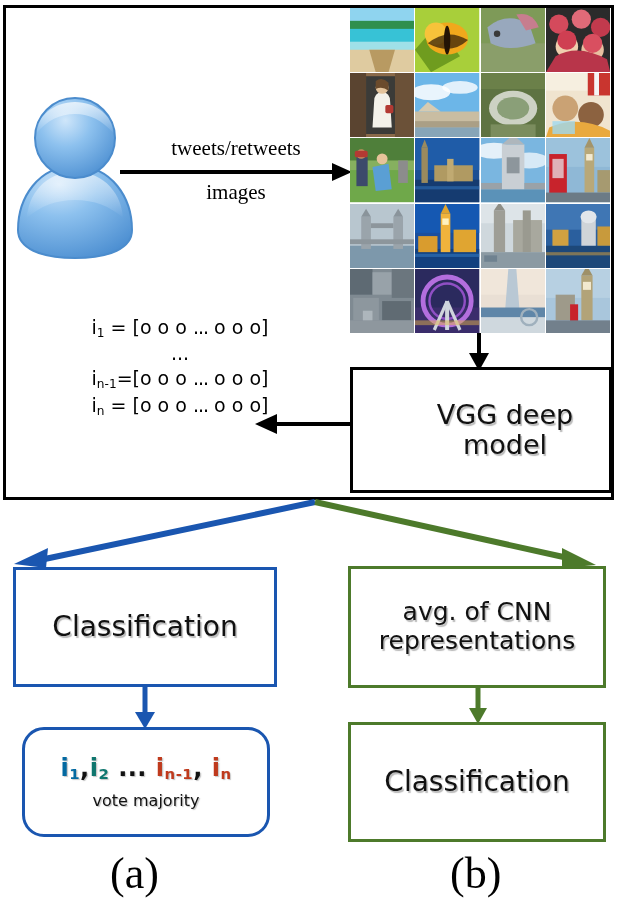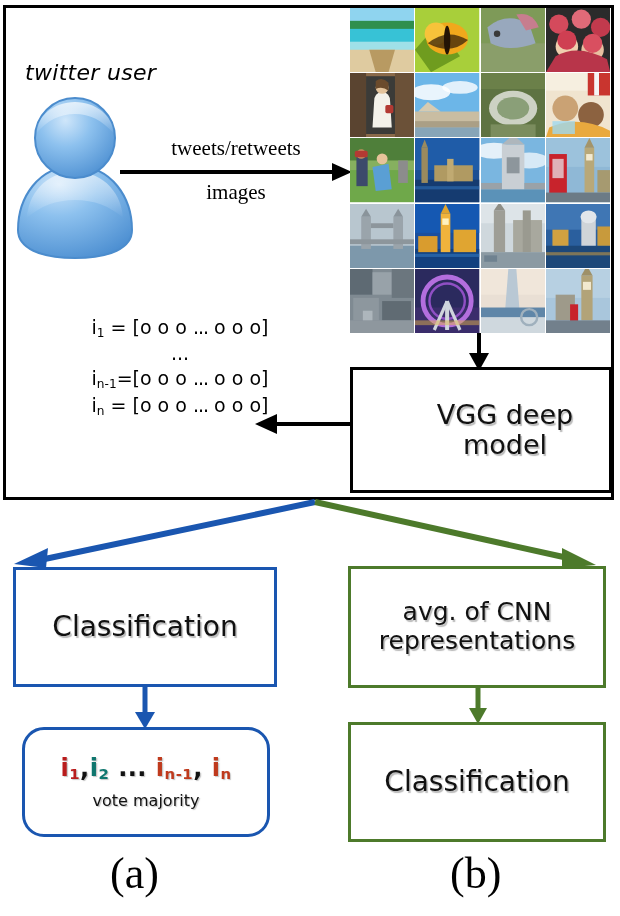--- a/index.html
+++ b/index.html
@@ -321,21 +321,20 @@
     line-height: 1;
   }
 </style>
 </head>
 <body>
 
 <div id="canvas">
 
   <div class="main-box"></div>
 
-  <div class="twitter-user-label">twitter user</div>
 
   <div class="avatar">
     <svg viewBox="0 0 122 170" width="122" height="170" aria-hidden="true">
       <defs>
         <radialGradient id="headg" cx="38%" cy="28%" r="78%">
           <stop offset="0%" stop-color="#cfe6fa"></stop>
           <stop offset="42%" stop-color="#8dc1ee"></stop>
           <stop offset="100%" stop-color="#4e90d2"></stop>
         </radialGradient>
         <radialGradient id="bodyg" cx="36%" cy="20%" r="86%">
@@ -671,21 +670,21 @@
     <div class="box-text">Classification</div>
   </div>
 
   <svg class="arrow-a-down" viewBox="0 0 24 43" preserveAspectRatio="none">
     <line x1="12" y1="0" x2="12" y2="28" stroke="#1a56b0" stroke-width="5"></line>
     <polygon points="2,26 22,26 12,43" fill="#1a56b0"></polygon>
   </svg>
 
   <div class="box-vote">
     <div class="vote-formula">
-      <span style="color:#b91c1c">i<span class="sub">1</span></span><span style="color:#111">,</span><span style="color:#0f766e">i<span class="sub">2</span></span><span style="color:#111"> ... </span><span style="color:#bf3a1d">i<span class="sub">n-1</span></span><span style="color:#111">, </span><span style="color:#bf3a1d">i<span class="sub">n</span></span>
+      <span style="color:#0369a1">i<span class="sub">1</span></span><span style="color:#111">,</span><span style="color:#0f766e">i<span class="sub">2</span></span><span style="color:#111"> ... </span><span style="color:#bf3a1d">i<span class="sub">n-1</span></span><span style="color:#111">, </span><span style="color:#bf3a1d">i<span class="sub">n</span></span>
     </div>
     <div class="vote-label">vote majority</div>
   </div>
 
   <div class="caption-a">(a)</div>
 
   <div class="box-avg">
     <div class="box-text small">avg. of CNN
 representations</div>
   </div>

